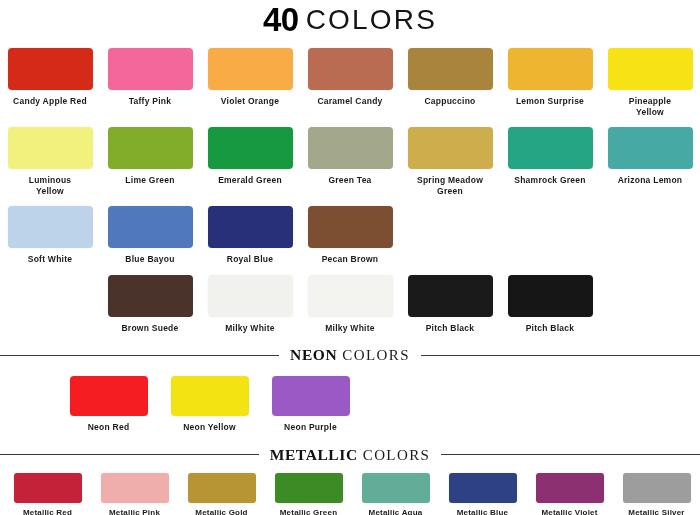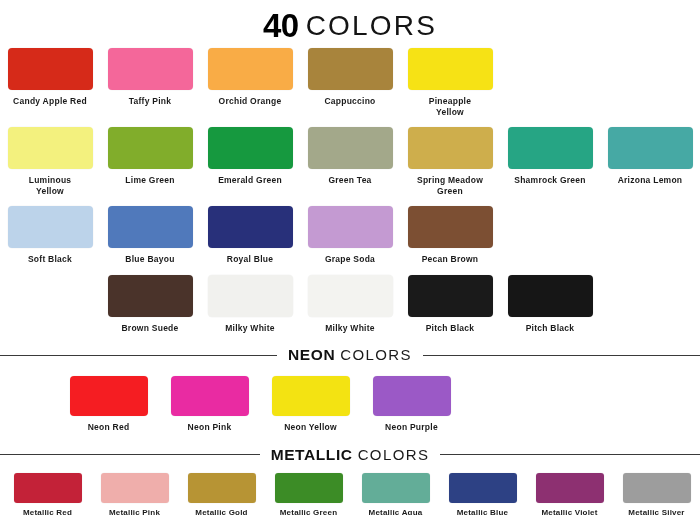--- a/index.html
+++ b/index.html
@@ -13,21 +13,21 @@
     overflow: hidden;
     font-family: "Liberation Sans", sans-serif;
     color: #1a1a1a;
     position: relative;
   }
 
   
   .title-block {
     width: 100%;
     text-align: center;
-    padding-top: 7px;
+    padding-top: 1px;
     height: 36px;
     box-sizing: border-box;
   }
   .title-bold {
     font-size: 33px;
     font-weight: 700;
     letter-spacing: -0.5px;
     color: #000;
     vertical-align: middle;
   }
@@ -82,21 +82,21 @@
     width: 100%;
     margin-top: 13px;
   }
   .divider .rule {
     flex: 1 1 auto;
     height: 1px;
     background: #3a3a3a;
   }
   .divider .rule.left { margin-right: 11px; }
   .divider .rule.right { margin-left: 11px; }
-  .divider-text { white-space: nowrap; }
+  .divider-text { white-space: nowrap; font-family: Liberation Serif, serif; }
   .divider-bold {
     font-size: 15.5px;
     font-weight: 700;
     letter-spacing: 0.6px;
     color: #111;
   }
   .divider-light {
     font-size: 15px;
     font-weight: 300;
     letter-spacing: 1.4px;
@@ -127,25 +127,33 @@
       <div class="cell">
         <div class="chip" style="background: rgb(214, 42, 25);"></div>
         <div class="chip-label">Candy Apple Red</div>
       </div>
       <div class="cell">
         <div class="chip" style="background: rgb(244, 103, 154);"></div>
         <div class="chip-label">Taffy Pink</div>
       </div>
       <div class="cell">
         <div class="chip" style="background: rgb(249, 172, 70);"></div>
-        <div class="chip-label">Orchid Orange</div>
+        <div class="chip-label">Violet Orange</div>
+      </div>
+      <div class="cell">
+        <div class="chip" style="background: rgb(186, 108, 82);"></div>
+        <div class="chip-label">Caramel Candy</div>
       </div>
       <div class="cell">
         <div class="chip" style="background: rgb(168, 132, 60);"></div>
         <div class="chip-label">Cappuccino</div>
+      </div>
+      <div class="cell">
+        <div class="chip" style="background: rgb(238, 182, 48);"></div>
+        <div class="chip-label">Lemon Surprise</div>
       </div>
       <div class="cell">
         <div class="chip" style="background: rgb(246, 226, 21);"></div>
         <div class="chip-label">Pineapple
 Yellow</div>
       </div>
     </div>
     <div class="swatch-row">
       <div class="cell">
         <div class="chip" style="background: rgb(243, 241, 126);"></div>
@@ -174,33 +182,29 @@
         <div class="chip-label">Shamrock Green</div>
       </div>
       <div class="cell">
         <div class="chip" style="background: rgb(70, 169, 164);"></div>
         <div class="chip-label">Arizona Lemon</div>
       </div>
     </div>
     <div class="swatch-row">
       <div class="cell">
         <div class="chip" style="background: rgb(188, 211, 234);"></div>
-        <div class="chip-label">Soft Black</div>
+        <div class="chip-label">Soft White</div>
       </div>
       <div class="cell">
         <div class="chip" style="background: rgb(80, 121, 187);"></div>
         <div class="chip-label">Blue Bayou</div>
       </div>
       <div class="cell">
         <div class="chip" style="background: rgb(40, 48, 122);"></div>
         <div class="chip-label">Royal Blue</div>
-      </div>
-      <div class="cell">
-        <div class="chip" style="background: rgb(196, 154, 210);"></div>
-        <div class="chip-label">Grape Soda</div>
       </div>
       <div class="cell">
         <div class="chip" style="background: rgb(124, 79, 51);"></div>
         <div class="chip-label">Pecan Brown</div>
       </div>
     </div>
     <div class="swatch-row row-offset">
       <div class="cell">
         <div class="chip" style="background: rgb(74, 51, 42);"></div>
         <div class="chip-label">Brown Suede</div>
@@ -231,24 +235,20 @@
       <span class="divider-bold">NEON</span><span class="divider-light">COLORS</span>
     </div>
     <div class="rule right"></div>
   </div>
   <div class="swatch-row">
       <div class="cell">
         <div class="chip" style="background: rgb(245, 29, 34);"></div>
         <div class="chip-label">Neon Red</div>
       </div>
       <div class="cell">
-        <div class="chip" style="background: rgb(233, 43, 162);"></div>
-        <div class="chip-label">Neon Pink</div>
-      </div>
-      <div class="cell">
         <div class="chip" style="background: rgb(243, 227, 18);"></div>
         <div class="chip-label">Neon Yellow</div>
       </div>
       <div class="cell">
         <div class="chip" style="background: rgb(155, 89, 198);"></div>
         <div class="chip-label">Neon Purple</div>
       </div>
     </div>
 </div>
 

